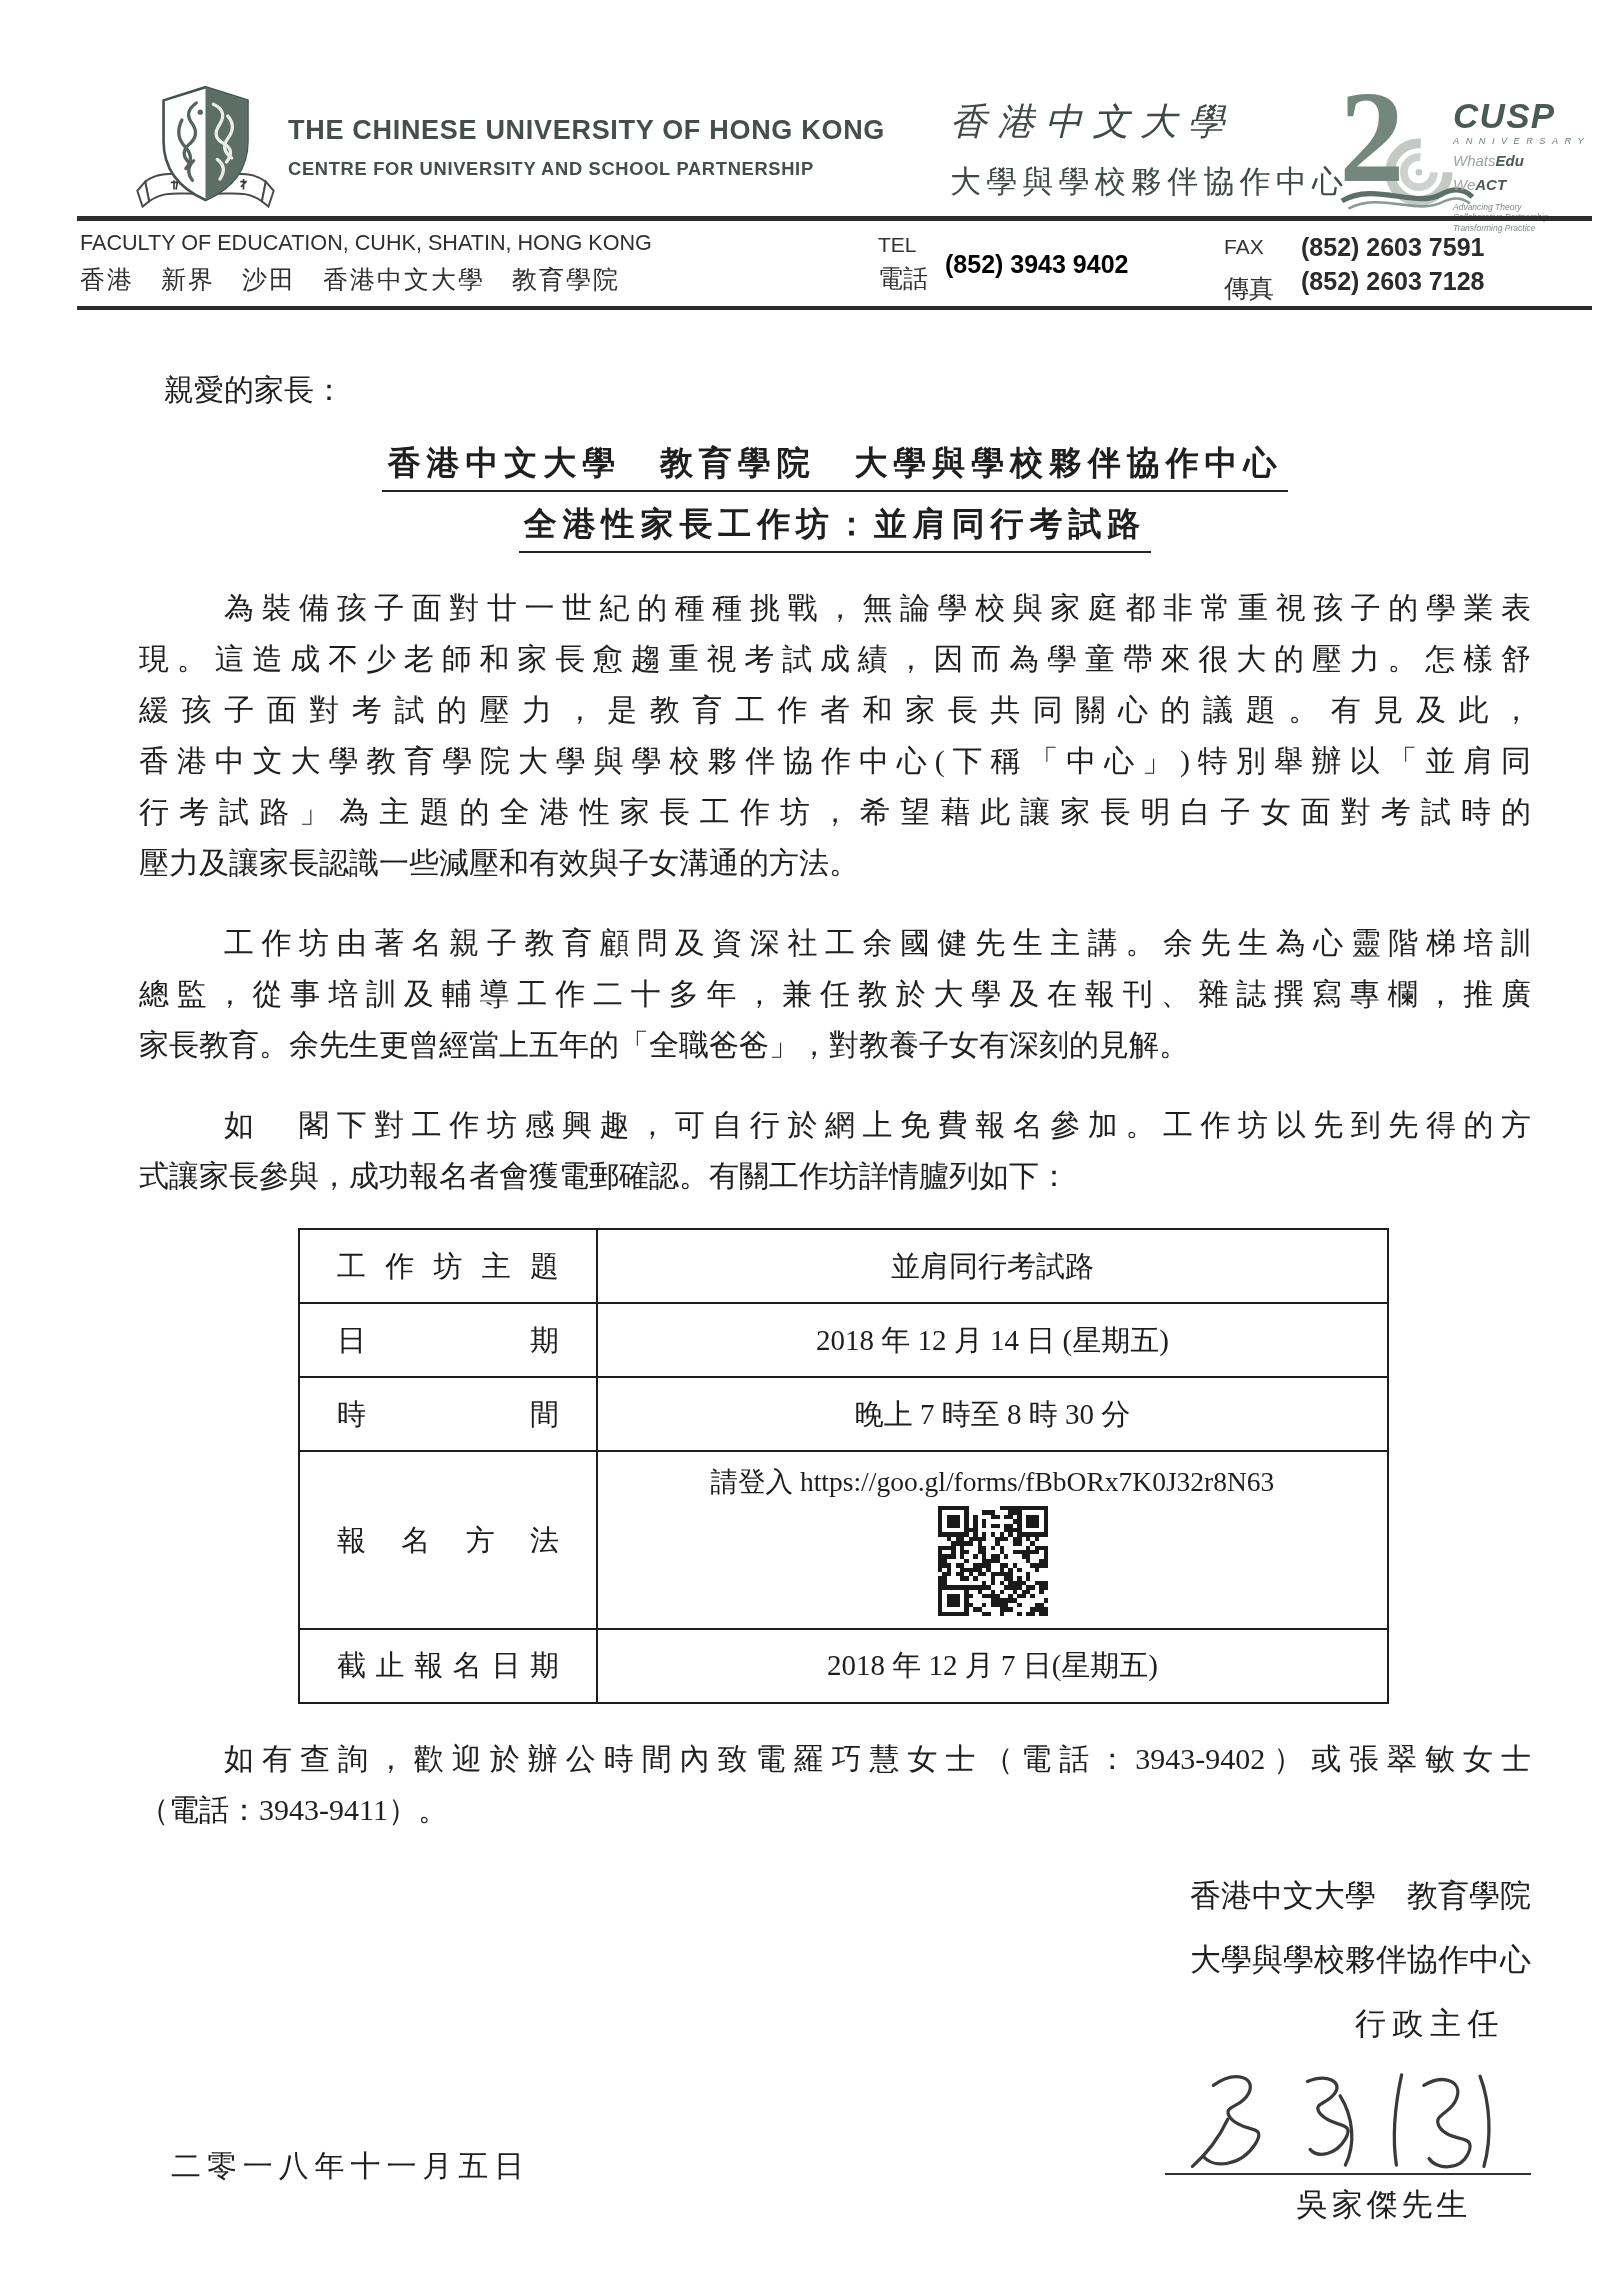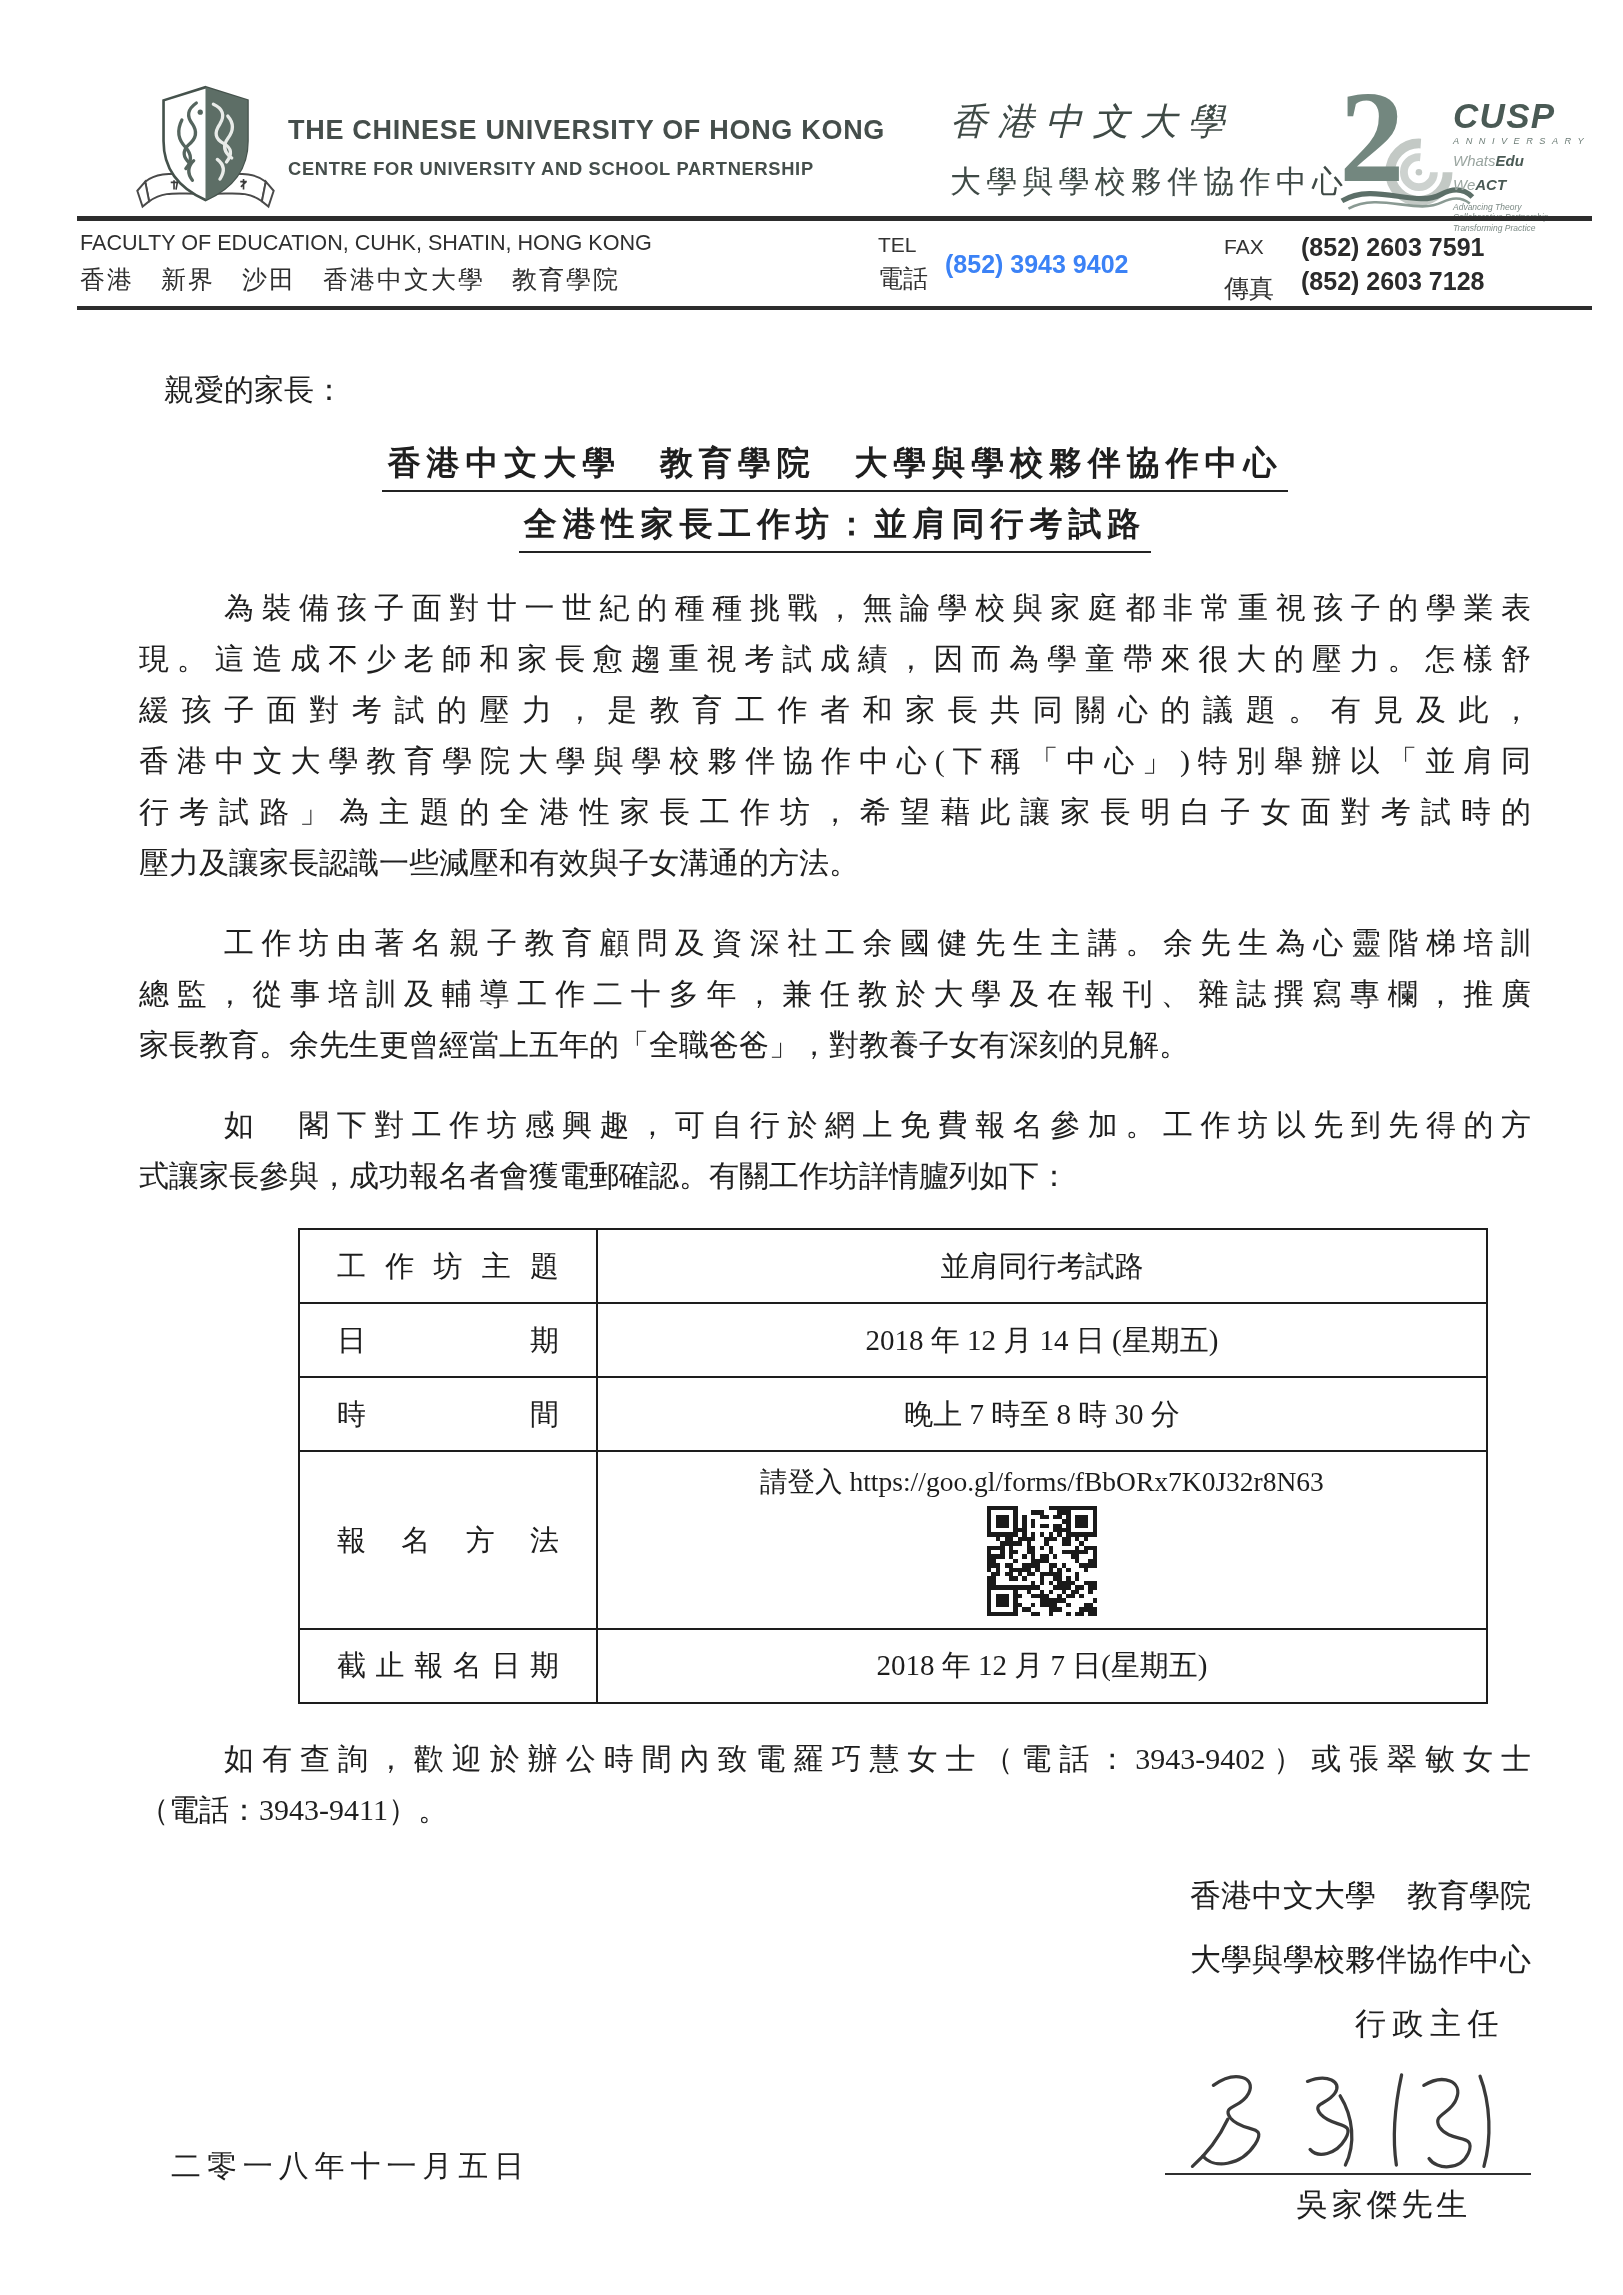--- a/index.html
+++ b/index.html
@@ -31,41 +31,41 @@
   .rule1{position:absolute;left:77px;top:216px;width:1515px;height:4.6px;background:#2d2d2d;}
   .rule2{position:absolute;left:77px;top:306px;width:1515px;height:3.9px;background:#2d2d2d;}
 
   .faculty{position:absolute;left:80px;top:230px;color:#2f2f2f;}
   .faculty .en{font-family:"Liberation Sans","DejaVu Sans",sans-serif;font-size:21.6px;}
   .faculty .zh{font-size:25px;margin-top:6.5px;letter-spacing:2px;}
 
   .telblock{position:absolute;left:878px;top:233px;display:flex;}
   .tel-labels .en{font-family:"Liberation Sans","DejaVu Sans",sans-serif;font-size:21px;color:#333;}
   .tel-labels .zh{font-size:25px;margin-top:5.2px;color:#333;}
-  .tel-value{font-family:"Liberation Sans","DejaVu Sans",sans-serif;font-size:25px;font-weight:bold;margin:17px 0 0 17px;color:#3b82f6;}
+  .tel-value{font-family:"Liberation Sans","DejaVu Sans",sans-serif;font-size:25px;font-weight:bold;margin:17px 0 0 17px;color:#000000;}
 
   .faxblock{position:absolute;left:1224px;top:230px;}
   .faxrow{display:flex;line-height:34px;}
   .faxrow .lab-en{font-family:"Liberation Sans","DejaVu Sans",sans-serif;font-size:21px;width:77px;color:#333;}
   .faxrow .lab-zh{font-size:25px;width:77px;color:#333;margin-top:8px;}
   .faxrow .v{font-family:"Liberation Sans","DejaVu Sans",sans-serif;font-size:25px;font-weight:bold;color:#2b2b2b;}
 
   
   .letter{position:absolute;left:139px;top:364px;width:1392px;font-size:30px;line-height:51px;color:#1f1f1f;}
   .salutation{margin-left:25px;}
   .titles{text-align:center;margin-top:29px;line-height:normal;}
   .titles .t{display:inline-block;font-weight:bold;font-size:33px;letter-spacing:5.9px;
              border-bottom:2.6px solid #232323;padding:0 5.2px 7.8px;line-height:38px;}
   .titles .t2wrap{margin-top:13px;}
   .para{margin-top:29px;}
   .para .ln{text-align:justify;}
   .para .full{text-align-last:justify;}
   .para .indent{text-indent:85px;}
 
-  table.wtable{border-collapse:collapse;margin:27.5px 0 0 159px;width:1190px;font-size:29px;color:#1d1d1d;}
+  table.wtable{border-collapse:collapse;margin:27.5px 0 0 159px;width:1091px;font-size:29px;color:#1d1d1d;}
   table.wtable td{border:2.6px solid #1d1d1d;}
   td.lbl{width:222px;padding:10.5px 37px;text-align:justify;text-align-last:justify;}
   td.val{text-align:center;padding:9.2px 7.8px;}
   .urlline{font-size:27.5px;line-height:41px;}
   .qrwrap{margin:3.9px auto 2.6px;width:110px;height:110px;}
 
   .sigblock{margin-top:29px;text-align:right;font-size:31px;line-height:64px;color:#1f1f1f;}
   .sig-role{letter-spacing:6.5px;padding-right:26px;}
   .sig-script{display:block;margin:2.6px 0 0 auto;}
   .sigline{width:366px;height:0;border-top:2px solid #2f2f2f;margin-left:auto;margin-top:-3.9px;}

